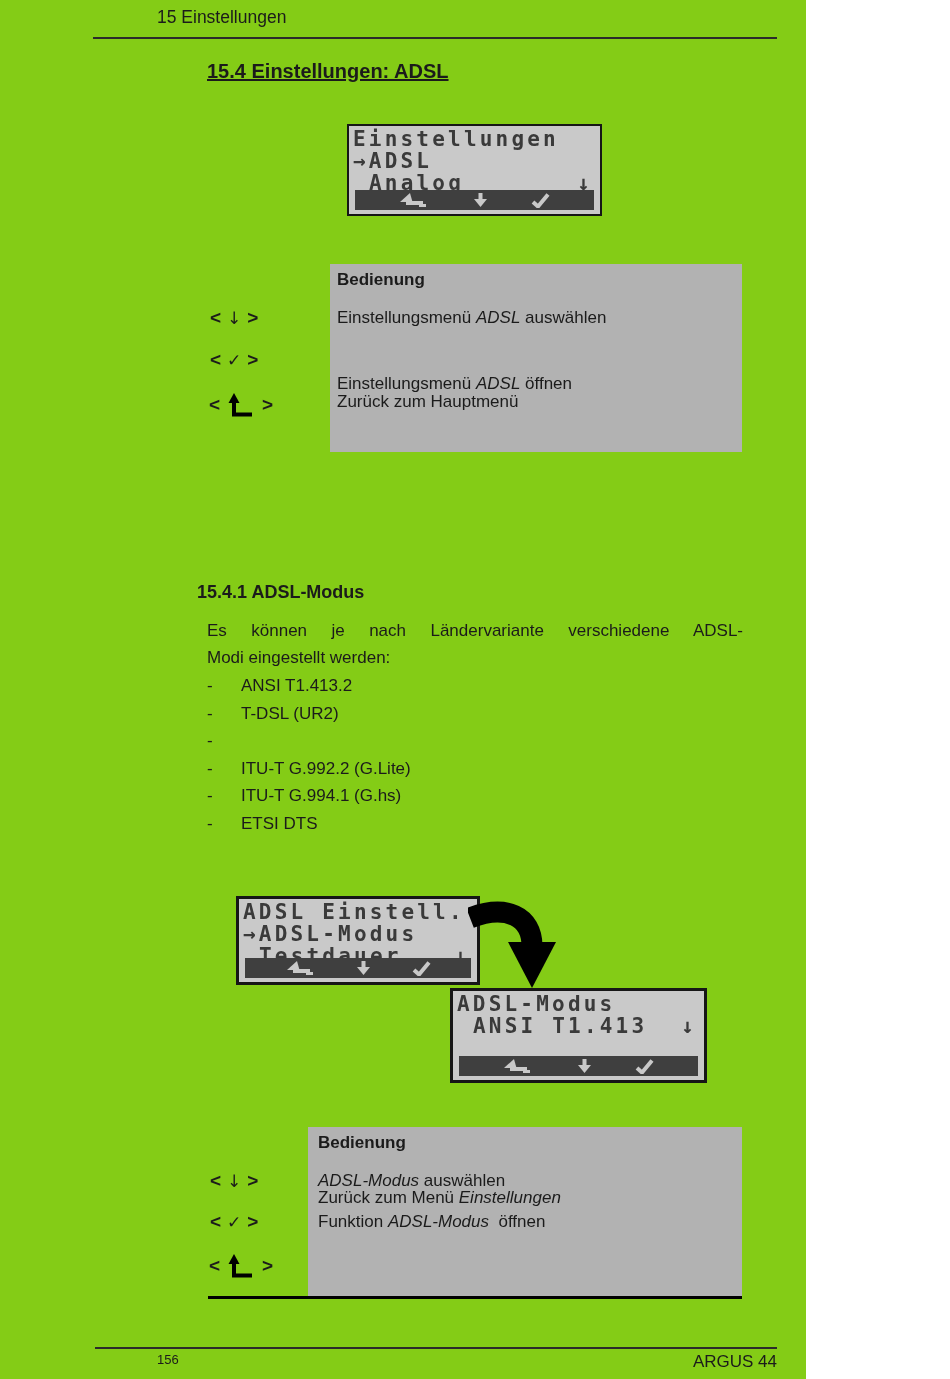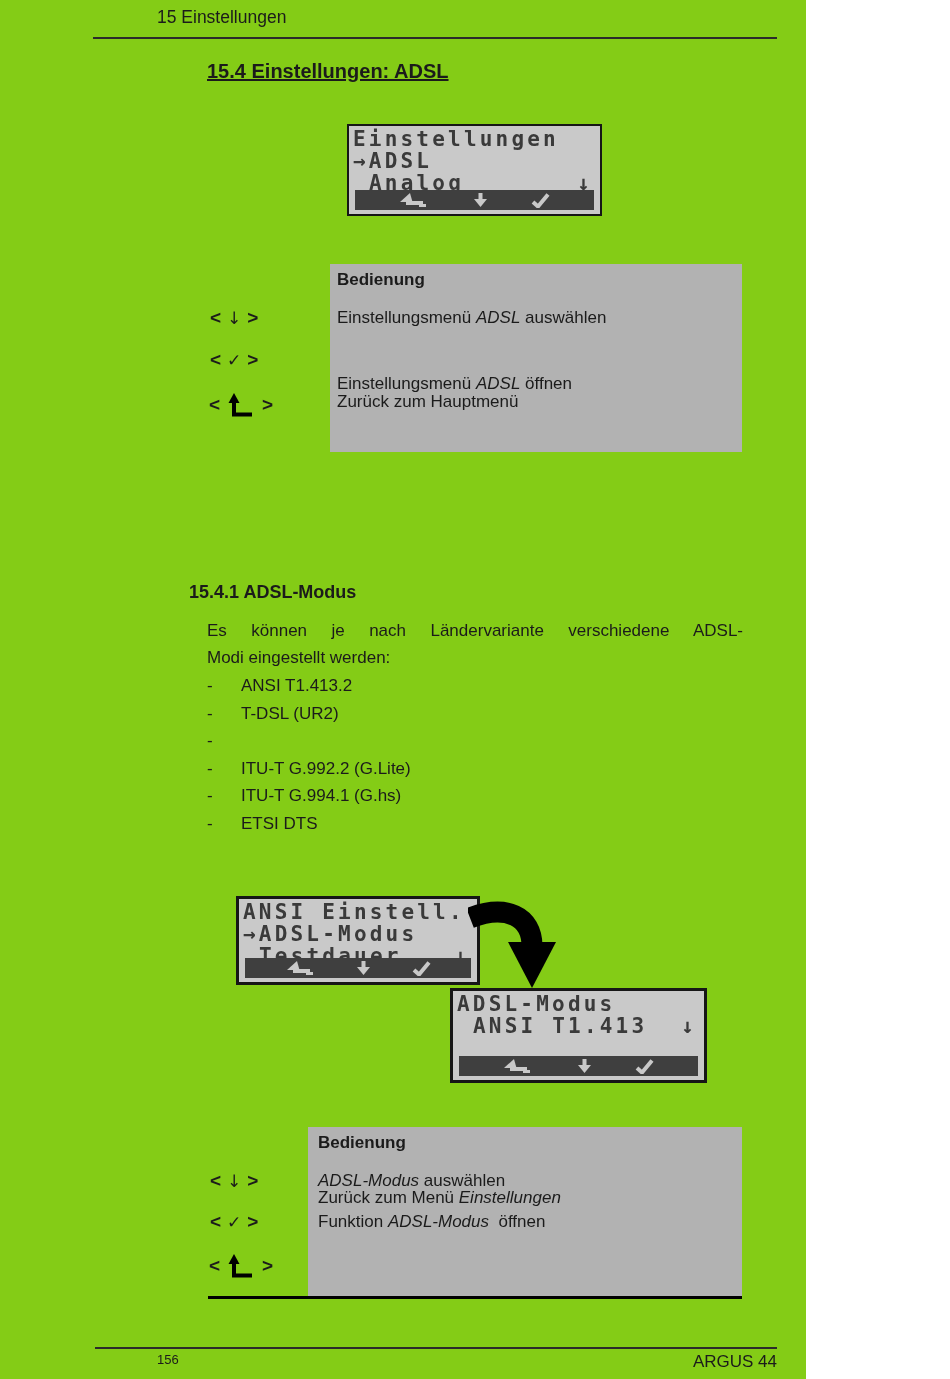--- a/index.html
+++ b/index.html
@@ -15,21 +15,21 @@
 
   
   .chapter-header { left:157px; top:7px; font-size:17.5px; }
   .header-rule { left:93px; top:37px; width:684px; height:2px; background:#2b2b2b; }
   .footer-rule { left:95px; top:1347px; width:682px; height:2px; background:#2b2b2b; }
   .page-number { left:157px; top:1352px; font-size:13px; }
   .device-name { left:577px; top:1352px; width:200px; text-align:right; font-size:17px; }
 
   
   .section-title { left:207px; top:60px; font-size:20px; font-weight:bold;text-decoration:underline; }
-  .subsection-title { left:189px; top:582px; font-size:18px; font-weight:bold; }
+  .subsection-title { left:197px; top:582px; font-size:18px; font-weight:bold; }
 
   
   .intro-line1 { left:207px; top:621px; width:536px; font-size:17px; text-align:justify; text-align-last:justify; }
   .intro-line2 { left:207px; top:648px; width:536px; font-size:17px; }
   .modes-list { left:207px; top:676px; width:540px; }
   .mode-item { display:flex; height:27.5px; align-items:flex-start; font-size:17px; }
   .mode-dash { width:34px; flex:0 0 34px; }
 
   
   .lcd { background:#c9c9c9; border:2px solid #161616; box-sizing:border-box; }
@@ -162,21 +162,21 @@
         <span>ITU-T G.994.1 (G.hs)</span>
       </div>
     <div class="mode-item">
         <span class="mode-dash">-</span>
         <span>ETSI DTS</span>
       </div>
   </div>
 
   <div class="abs lcd lcd-thick lcd2">
     <div class="lcd-screen">
-      <div class="lcd-line">ANSI Einstell.</div>
+      <div class="lcd-line">ADSL Einstell.</div>
       <div class="lcd-line">→ADSL-Modus</div>
       <div class="lcd-line lcd-line3">
         <span class="lcd-line3-text">Testdauer</span>
         <span>↓</span>
       </div>
     </div>
     <div class="softkey-bar">
       <svg width="30" height="15" viewBox="0 0 30 15" fill="#c9c9c9">
         <polygon points="1,9 11,0 13.5,9"></polygon>
           <rect x="7" y="8" width="17" height="4"></rect>

